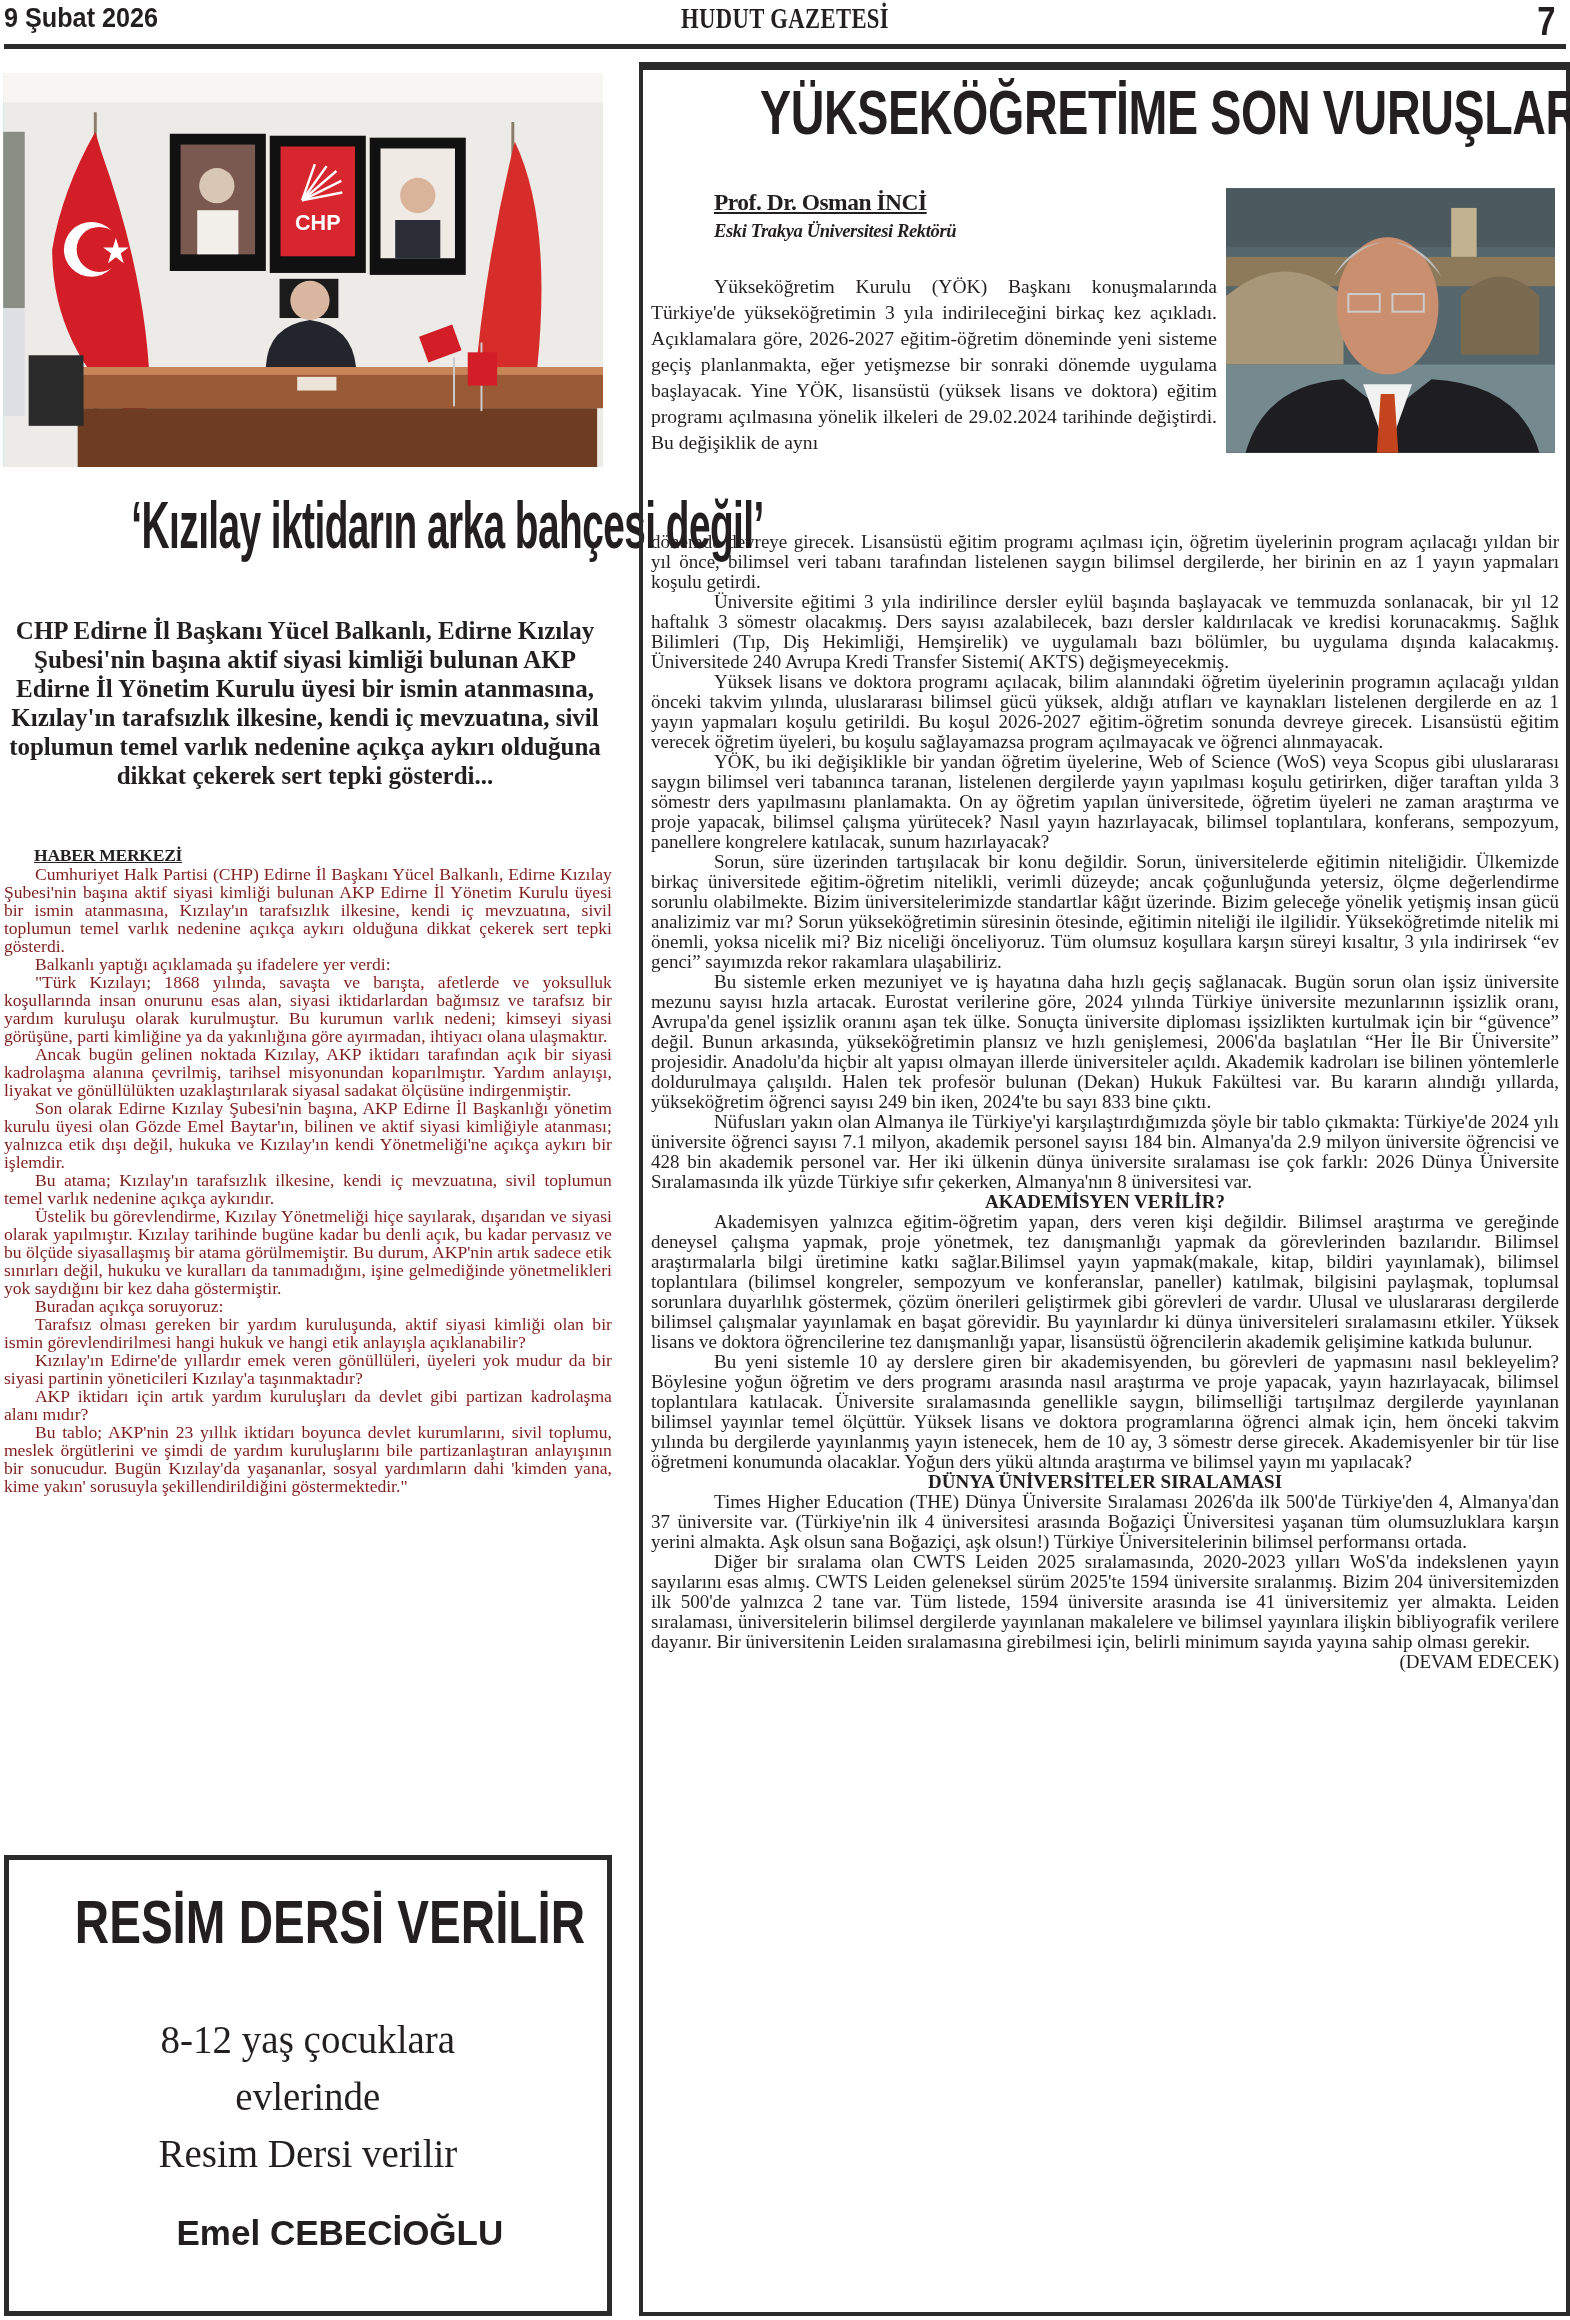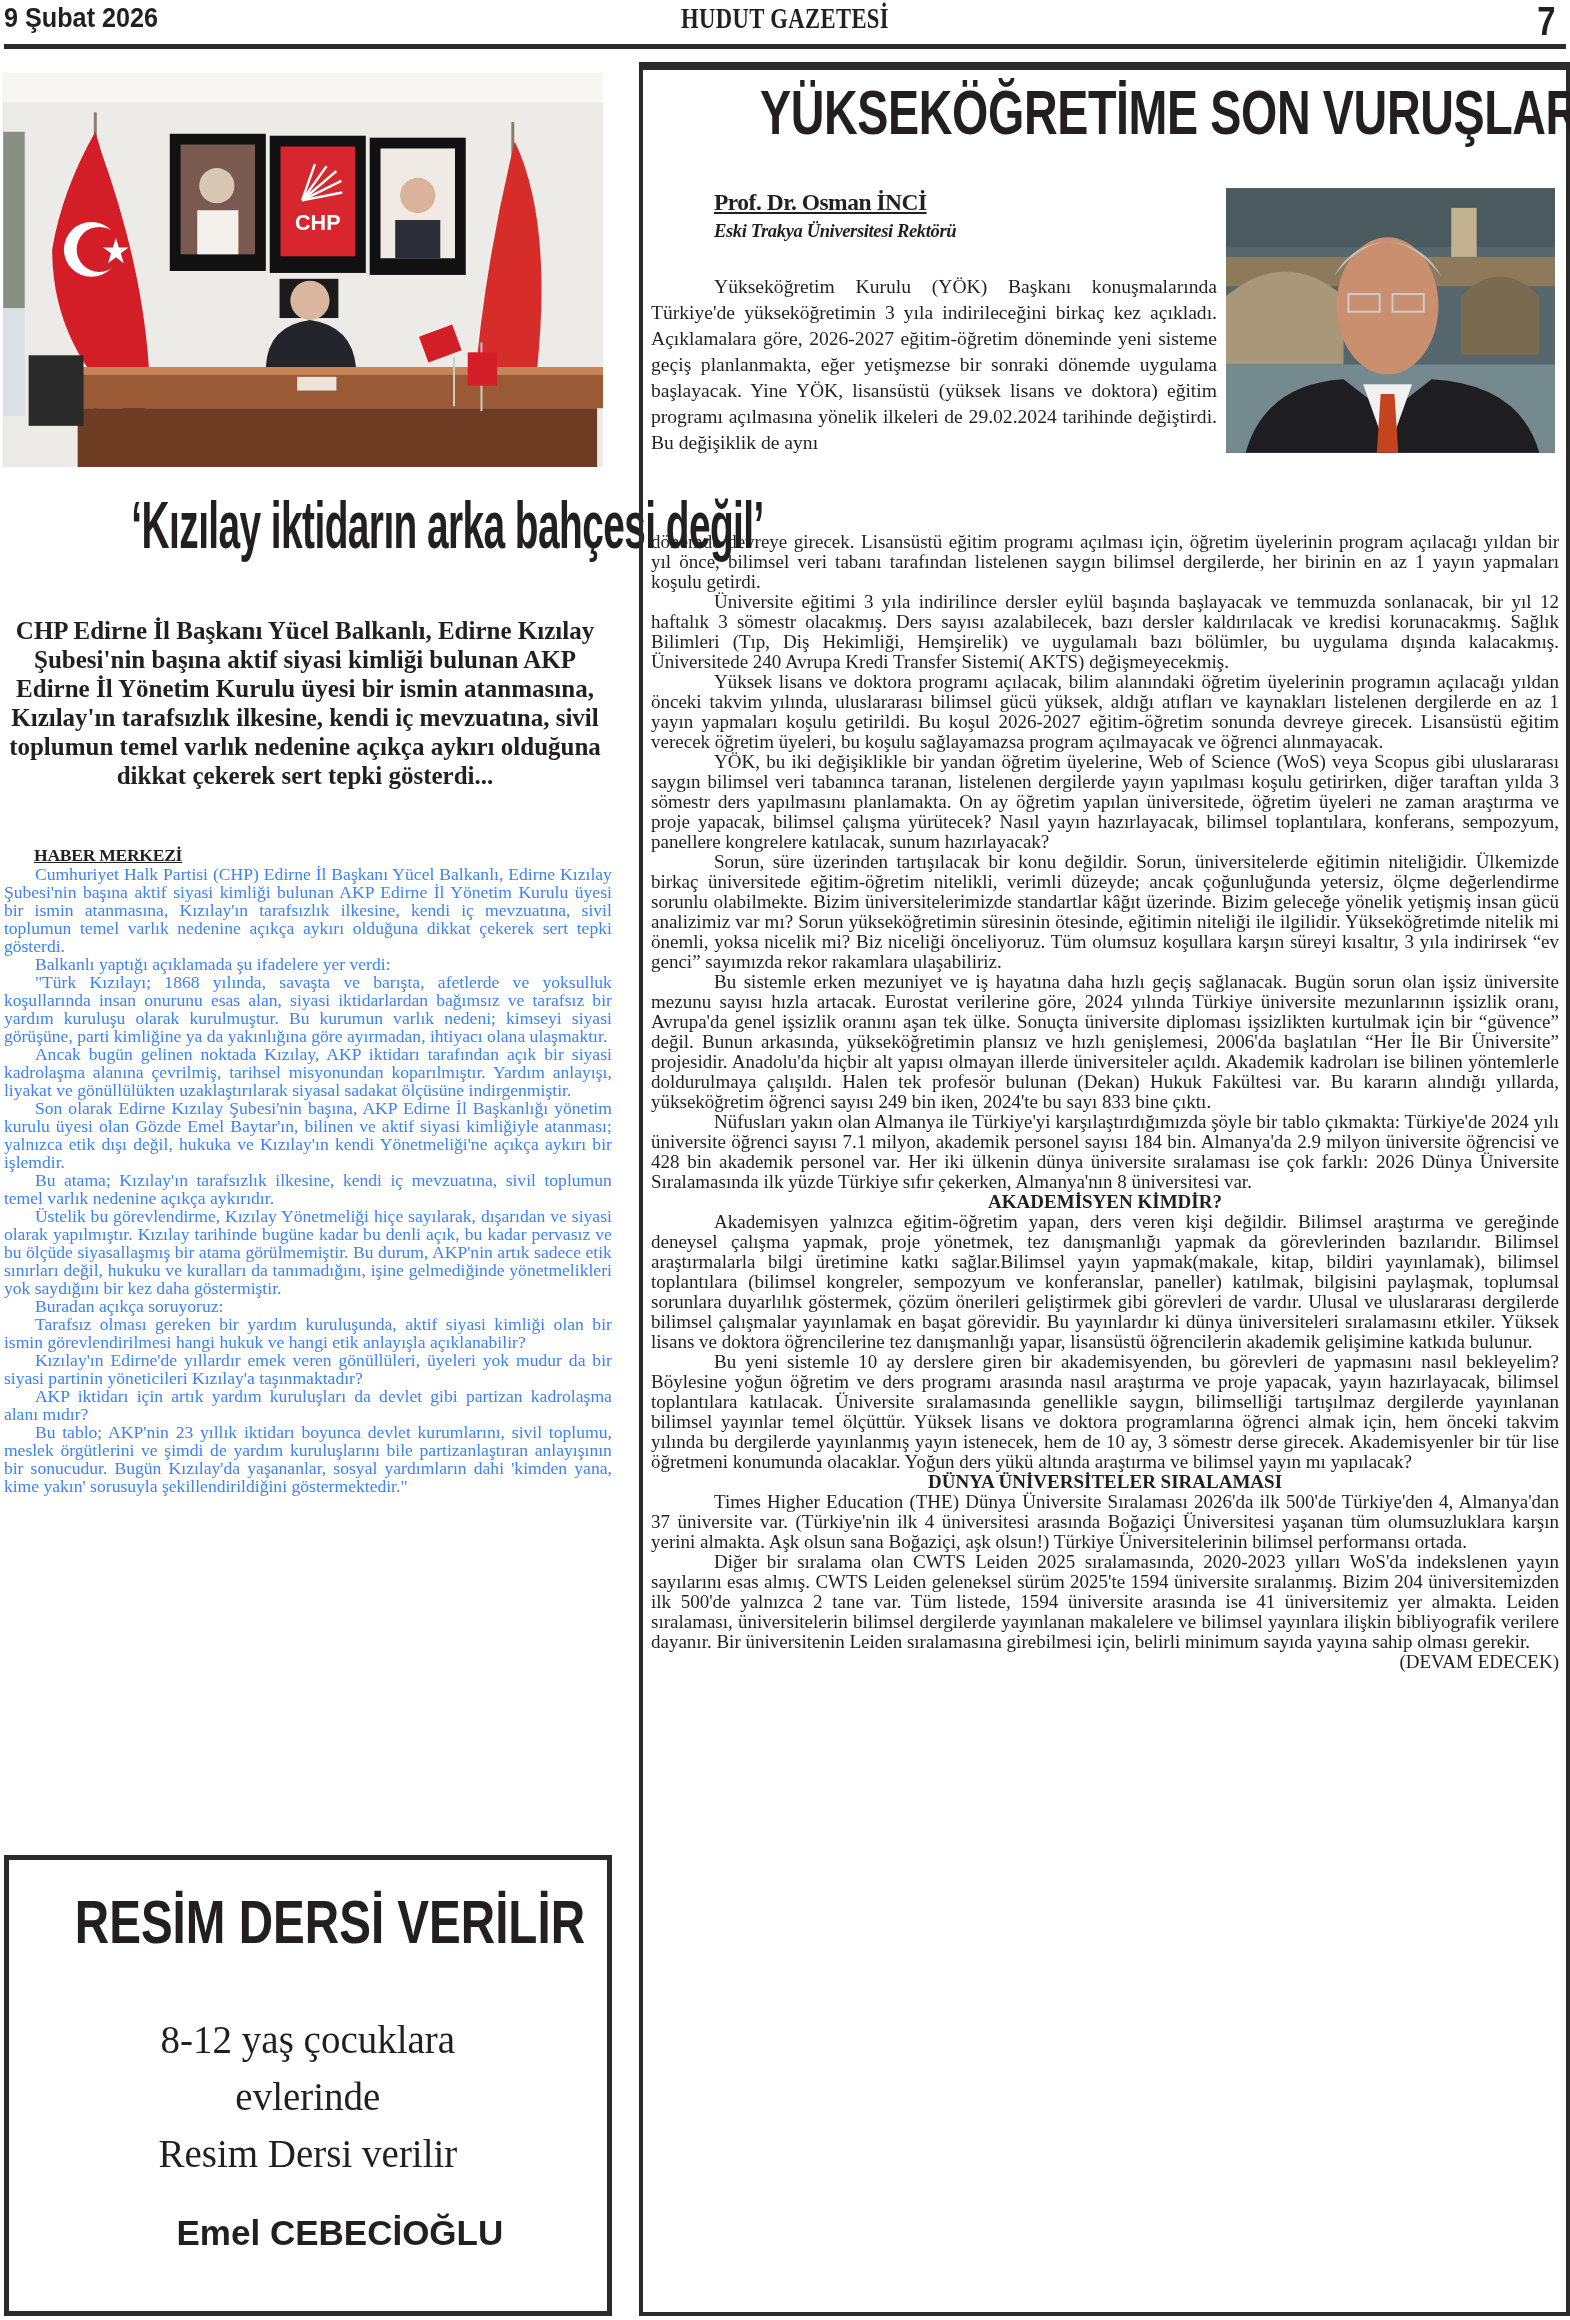--- a/index.html
+++ b/index.html
@@ -11,21 +11,21 @@
   .mast .date { position: absolute; left: 3.9px; top: 2px; font-family: "Liberation Sans", sans-serif; font-weight: bold; font-size: 28px; transform: scaleX(0.9); transform-origin: left; color: #231f20; }
   .mast .paper { position: absolute; left: 0; width: 1570px; text-align: center; top: 2px; font-family: "Liberation Serif", serif; font-weight: bold; font-size: 29px; transform: scaleX(0.78); color: #231f20; letter-spacing: 0.5px; }
   .mast .page { position: absolute; right: 11.8px; top: -2px; font-family: "Liberation Sans", sans-serif; font-weight: bold; font-size: 41px; transform: scaleX(0.8); color: #231f20; }
   .rule-top { position: absolute; left: 3.9px; top: 44px; width: 1562px; height: 4.9px; background: #2b2b2b; }
 
   
   .photo-left { position: absolute; left: 2.9px; top: 73px; width: 600px; height: 394px; overflow: hidden; background: #5eead4; }
   .headline-left { position: absolute; left: 2px; top: 486px; width: 616px; text-align: center; font-family: "Liberation Sans", sans-serif; font-weight: bold; font-size: 67px; line-height: 78px; color: #231f20; transform: scaleX(0.58); transform-origin: center; white-space: nowrap; letter-spacing: -1px; }
   .lede { position: absolute; left: 1px; top: 616px; width: 608px; font-family: "Liberation Serif", serif; font-weight: bold; font-size: 25px; line-height: 29px; text-align: center; color: #231f20; }
   .byline-left { position: absolute; left: 34px; top: 845px; font-weight: bold; font-size: 17.6px; text-decoration: underline; letter-spacing: -0.3px; }
-  .body-left { position: absolute; left: 3.9px; top: 865px; width: 608px; font-size: 17.6px; line-height: 18px; text-align: justify; color: #3b82f6; }
+  .body-left { position: absolute; left: 3.9px; top: 865px; width: 608px; font-size: 17.6px; line-height: 18px; text-align: justify; color: #7f1d1d; }
   .body-left p { text-indent: 31px; }
 
   
   .ad { position: absolute; left: 3.9px; top: 1855px; width: 608px; height: 461px; border: 5.9px solid #2b2b2b; }
   .ad .ad-title { position: absolute; left: 0; top: 27.4px; width: 100%; text-align: center; font-family: "Liberation Sans", sans-serif; font-weight: bold; font-size: 61px; transform: scaleX(0.78); color: #231f20; white-space: nowrap; }
   .ad .ad-line { position: absolute; left: 0; width: 100%; text-align: center; font-family: "Liberation Serif", serif; font-size: 39px; color: #231f20; }
   .ad .ad-name { position: absolute; left: 0; top: 353px; width: 100%; text-align: center; font-family: "Liberation Sans", sans-serif; font-weight: bold; font-size: 35px; color: #231f20; margin-left: 32px; }
   .ad .ad-phone { position: absolute; left: 0; top: 402px; width: 100%; text-align: center; font-family: "Liberation Sans", sans-serif; font-weight: bold; font-size: 35px; color: #231f20; }
 
   
@@ -162,20 +162,20 @@
 </div>
 
 <div class="body-right">
   <p style="text-indent:0">dönemde devreye girecek. Lisansüstü eğitim programı açılması için, öğretim üyelerinin program açılacağı yıldan bir yıl önce, bilimsel veri tabanı tarafından listelenen saygın bilimsel dergilerde, her birinin en az 1 yayın yapmaları koşulu getirdi.</p>
   <p>Üniversite eğitimi 3 yıla indirilince dersler eylül başında başlayacak ve temmuzda sonlanacak, bir yıl 12 haftalık 3 sömestr olacakmış. Ders sayısı azalabilecek, bazı dersler kaldırılacak ve kredisi korunacakmış. Sağlık Bilimleri (Tıp, Diş Hekimliği, Hemşirelik) ve uygulamalı bazı bölümler, bu uygulama dışında kalacakmış.  Üniversitede 240 Avrupa Kredi Transfer Sistemi( AKTS) değişmeyecekmiş.</p>
   <p>Yüksek lisans ve doktora programı açılacak, bilim alanındaki öğretim üyelerinin programın açılacağı yıldan önceki takvim yılında, uluslararası bilimsel gücü yüksek, aldığı atıfları ve kaynakları listelenen dergilerde en az 1 yayın yapmaları koşulu getirildi. Bu koşul 2026-2027 eğitim-öğretim sonunda devreye girecek. Lisansüstü eğitim verecek öğretim üyeleri, bu koşulu sağlayamazsa program açılmayacak ve öğrenci alınmayacak.</p>
   <p>YÖK, bu iki değişiklikle bir yandan öğretim üyelerine, Web of Science (WoS) veya Scopus gibi uluslararası saygın bilimsel veri tabanınca taranan, listelenen dergilerde yayın yapılması koşulu getirirken, diğer taraftan yılda 3 sömestr ders yapılmasını planlamakta. On ay öğretim yapılan üniversitede, öğretim üyeleri ne zaman araştırma ve proje yapacak, bilimsel çalışma yürütecek? Nasıl yayın hazırlayacak, bilimsel toplantılara, konferans, sempozyum, panellere kongrelere katılacak, sunum hazırlayacak?</p>
   <p>Sorun, süre üzerinden tartışılacak bir konu değildir. Sorun, üniversitelerde eğitimin niteliğidir. Ülkemizde birkaç üniversitede eğitim-öğretim nitelikli, verimli düzeyde; ancak çoğunluğunda yetersiz, ölçme değerlendirme sorunlu olabilmekte. Bizim üniversitelerimizde standartlar kâğıt üzerinde. Bizim geleceğe yönelik yetişmiş insan gücü analizimiz var mı? Sorun yükseköğretimin süresinin ötesinde, eğitimin niteliği ile ilgilidir. Yükseköğretimde nitelik mi önemli, yoksa nicelik mi? Biz niceliği önceliyoruz. Tüm olumsuz koşullara karşın süreyi kısaltır, 3 yıla indirirsek “ev genci” sayımızda rekor rakamlara ulaşabiliriz.</p>
   <p>Bu sistemle erken mezuniyet ve iş hayatına daha hızlı geçiş sağlanacak. Bugün sorun olan işsiz üniversite mezunu sayısı hızla artacak. Eurostat verilerine göre, 2024 yılında Türkiye üniversite mezunlarının işsizlik oranı, Avrupa'da genel işsizlik oranını aşan tek ülke. Sonuçta üniversite diploması işsizlikten kurtulmak için bir “güvence” değil. Bunun arkasında, yükseköğretimin plansız ve hızlı genişlemesi, 2006'da başlatılan “Her İle Bir Üniversite” projesidir. Anadolu'da hiçbir alt yapısı olmayan illerde üniversiteler açıldı. Akademik kadroları ise bilinen yöntemlerle doldurulmaya çalışıldı. Halen tek profesör bulunan (Dekan) Hukuk Fakültesi var. Bu kararın alındığı yıllarda, yükseköğretim öğrenci sayısı 249 bin iken, 2024'te bu sayı 833 bine çıktı.</p>
   <p>Nüfusları yakın olan Almanya ile Türkiye'yi karşılaştırdığımızda şöyle bir tablo çıkmakta: Türkiye'de 2024 yılı üniversite öğrenci sayısı 7.1 milyon, akademik personel sayısı 184 bin. Almanya'da 2.9 milyon üniversite öğrencisi ve 428 bin akademik personel var. Her iki ülkenin dünya üniversite sıralaması ise çok farklı: 2026 Dünya Üniversite Sıralamasında ilk yüzde Türkiye sıfır çekerken, Almanya'nın 8 üniversitesi var.</p>
-  <p class="sub">AKADEMİSYEN KİMDİR?</p>
+  <p class="sub">AKADEMİSYEN VERİLİR?</p>
   <p>Akademisyen yalnızca eğitim-öğretim yapan, ders veren kişi değildir. Bilimsel araştırma ve gereğinde deneysel çalışma yapmak, proje yönetmek, tez danışmanlığı yapmak da görevlerinden bazılarıdır. Bilimsel araştırmalarla bilgi üretimine katkı sağlar.Bilimsel yayın yapmak(makale, kitap, bildiri yayınlamak), bilimsel toplantılara (bilimsel kongreler, sempozyum ve konferanslar, paneller) katılmak, bilgisini paylaşmak, toplumsal sorunlara duyarlılık göstermek, çözüm önerileri geliştirmek gibi görevleri de vardır. Ulusal ve uluslararası dergilerde bilimsel çalışmalar yayınlamak en başat görevidir. Bu yayınlardır ki dünya üniversiteleri sıralamasını etkiler. Yüksek lisans ve doktora öğrencilerine tez danışmanlığı yapar, lisansüstü öğrencilerin akademik gelişimine katkıda bulunur.</p>
   <p>Bu yeni sistemle 10 ay derslere giren bir akademisyenden, bu görevleri de yapmasını nasıl bekleyelim? Böylesine yoğun öğretim ve ders programı arasında nasıl araştırma ve proje yapacak, yayın hazırlayacak, bilimsel toplantılara katılacak. Üniversite sıralamasında genellikle saygın, bilimselliği tartışılmaz dergilerde yayınlanan bilimsel yayınlar temel ölçüttür. Yüksek lisans ve doktora programlarına öğrenci almak için, hem önceki takvim yılında bu dergilerde yayınlanmış yayın istenecek, hem de 10 ay, 3 sömestr derse girecek. Akademisyenler bir tür lise öğretmeni konumunda olacaklar. Yoğun ders yükü altında araştırma ve bilimsel yayın mı yapılacak?</p>
   <p class="sub">DÜNYA ÜNİVERSİTELER SIRALAMASI</p>
   <p>Times Higher Education (THE) Dünya Üniversite Sıralaması 2026'da ilk 500'de Türkiye'den 4, Almanya'dan 37 üniversite var. (Türkiye'nin ilk 4 üniversitesi arasında Boğaziçi Üniversitesi yaşanan tüm olumsuzluklara karşın yerini almakta. Aşk olsun sana Boğaziçi, aşk olsun!) Türkiye Üniversitelerinin bilimsel performansı ortada.</p>
   <p><span>Diğer bir sıralama olan CWTS Leiden 2025 sıralamasında, 2020-2023 yılları WoS'da indekslenen yayın sayılarını esas almış. CWTS Leiden geleneksel sürüm 2025'te 1594 üniversite sıralanmış. Bizim 204 üniversitemizden ilk 500'de yalnızca 2 tane var. Tüm listede, 1594 üniversite arasında ise 41 üniversitemiz yer almakta.  Leiden sıralaması, üniversitelerin bilimsel dergilerde yayınlanan makalelere ve bilimsel yayınlara ilişkin bibliyografik verilere dayanır. Bir üniversitenin Leiden sıralamasına girebilmesi için, belirli minimum sayıda yayına sahip olması gerekir.</span><span class="devam">(DEVAM EDECEK)</span></p>
 </div>
 
 
 </body></html>

